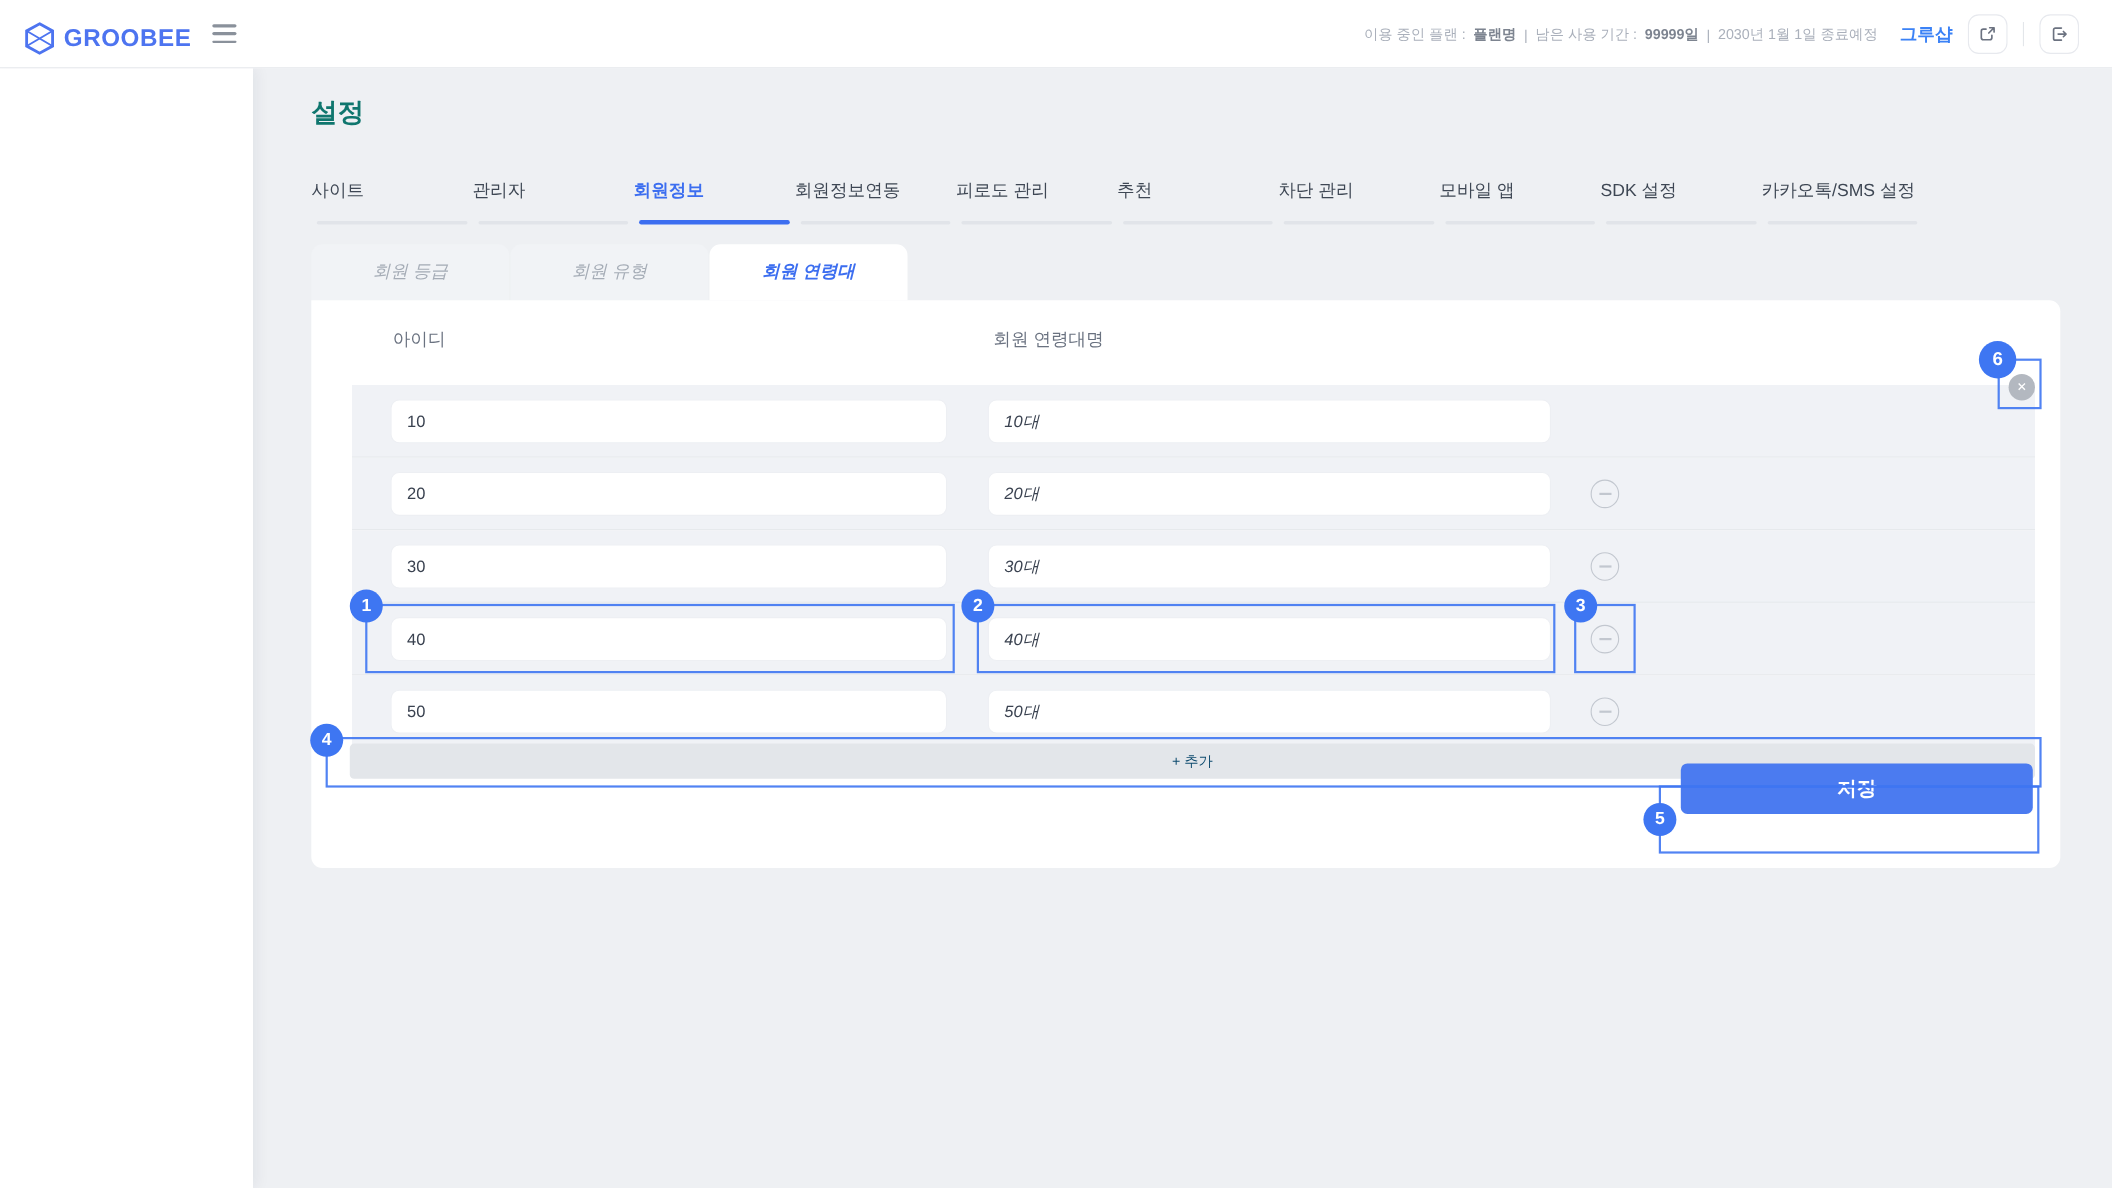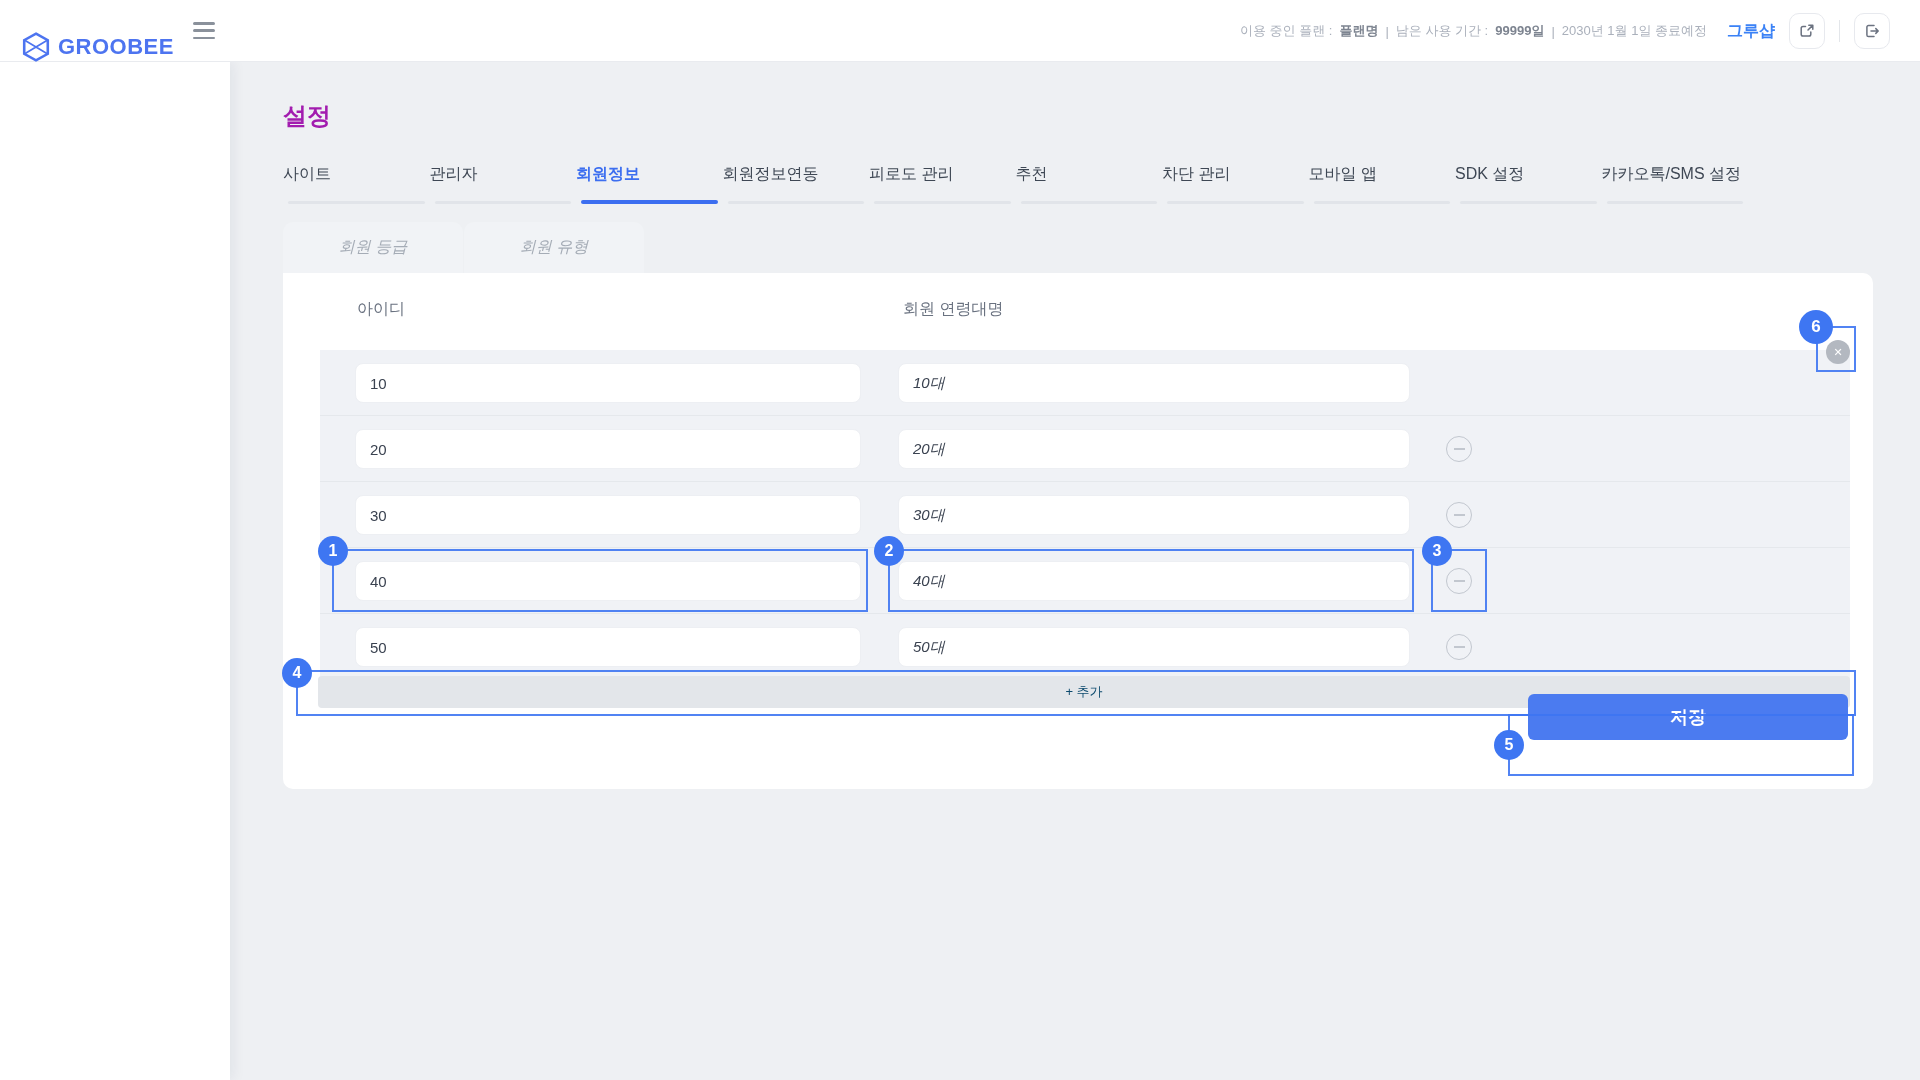--- a/index.html
+++ b/index.html
@@ -2,39 +2,39 @@
 <html><head>
 <meta charset="utf-8">
 <style>
   * { margin:0; padding:0; box-sizing:border-box; }
   body { font-family:"Liberation Sans","DejaVu Sans",sans-serif; background:#fff; }
   .stage { position:relative; width:1920px; height:1080px; overflow:hidden; background:#eef0f3; }
 
   
   .topbar { position:absolute; left:0; top:0; width:1920px; height:62px; background:#fff;
             border-bottom:1px solid #e9ebef; z-index:20; }
-  .brand { position:absolute; left:22px; top:16px; height:62px; display:flex; align-items:center; gap:8px;text-align:center; }
+  .brand { position:absolute; left:22px; top:4px; height:62px; display:flex; align-items:center; gap:8px;text-align:center; }
   .brand-text { font-size:22px; font-weight:800; letter-spacing:.5px; color:#4d74f0; }
   .hamburger { position:absolute; left:193px; top:22px; width:22px; height:17px; display:flex;
                flex-direction:column; justify-content:space-between; cursor:pointer; }
   .hamburger span { display:block; height:2.5px; border-radius:2px; background:#8a919b; }
   .topbar-right { position:absolute; right:30px; top:0; height:62px; display:flex; align-items:center; gap:14px; }
   .plan-info { font-size:13px; color:#aab0bb; display:flex; align-items:center; gap:7px; white-space:nowrap; }
   .plan-info .strong { font-weight:700; color:#7d8490; }
   .shop-name { font-size:16px; font-weight:800; color:#3b82f6; margin-left:6px; }
   .icon-btn { width:36px; height:36px; border:1px solid #e7e9ee; border-radius:10px; background:#fff;
               display:flex; align-items:center; justify-content:center; cursor:pointer; }
   .vdiv { width:1px; height:22px; background:#e3e6ea; }
 
   
   .sidebar { position:absolute; left:0; top:62px; width:230px; height:1018px; background:#fff;
              box-shadow:4px 0 12px rgba(20,30,60,.06); z-index:10; }
 
   
-  .page-title { position:absolute; left:283px; top:100px; font-size:24px; font-weight:800; color:#a21caf;font-family:Liberation Serif, serif; }
+  .page-title { position:absolute; left:283px; top:86px; font-size:24px; font-weight:800; color:#0f766e;font-family:Liberation Serif, serif; }
 
   .tabs { position:absolute; left:283px; top:160px; height:44px; display:flex; }
   .tab { position:relative; width:146.5px; height:44px; text-align:left; cursor:pointer; }
   .tab .lbl { display:block; font-size:16px; color:#3e4754; line-height:28px; white-space:nowrap; }
   .tab .bar { position:absolute; left:5px; right:5px; bottom:0; height:3px; border-radius:3px; background:#e1e4e9; }
   .tab.active .lbl { color:#3c6ef0; font-weight:700; }
   .tab.active .bar { height:4px; background:#3c6ef0; }
 
   .subtabs { position:absolute; left:283px; top:222px; height:51px; display:flex; gap:1px;font-style:italic; }
   .subtab { width:180px; height:51px; background:#f1f3f6; border-radius:10px 10px 0 0;
@@ -178,20 +178,21 @@
       </div>
     <div class="tab">
         <span class="lbl">카카오톡/SMS 설정</span>
         <span class="bar"></span>
       </div>
   </div>
 
   <div class="subtabs">
     <div class="subtab">회원 등급</div>
     <div class="subtab">회원 유형</div>
+    <div class="subtab active">회원 연령대</div>
   </div>
 
   <div class="card">
     <span class="thead-label c1">아이디</span>
     <span class="thead-label c2">회원 연령대명</span>
 
     <div class="rows">
       <div class="trow">
         <input class="cell-input c1" value="10" style="">
         <input class="cell-input c2" value="10대" style="">

